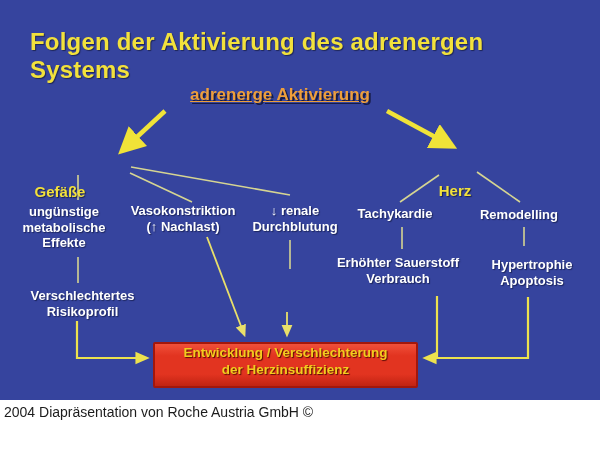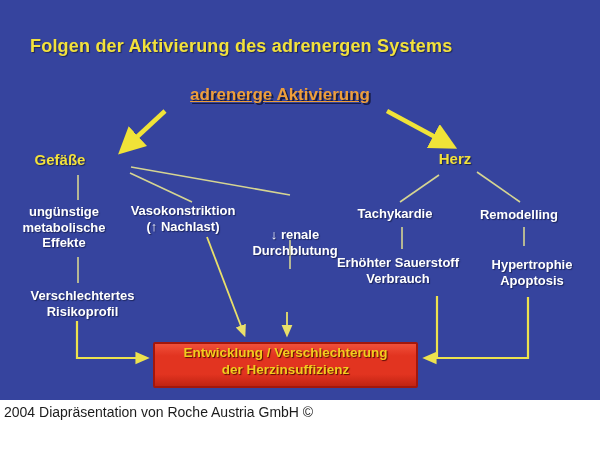--- a/index.html
+++ b/index.html
@@ -6,38 +6,39 @@
   .stage{
     position:relative;width:600px;height:461px;overflow:hidden;
     font-family:"Liberation Sans",sans-serif;background:var(--footer-bg,#ffffff);
   }
   .slide{
     position:absolute;left:0;top:0;width:600px;height:400px;
     background:var(--background-blue,#36449e);
   }
   .lines{position:absolute;left:0;top:0;width:600px;height:400px;}
   .title{
-    position:absolute;left:30px;top:36px;width:560px;
-    font-size:18px;font-weight:bold;color:var(--title-yellow,#f2e13c);
+    position:absolute;left:30px;top:28px;width:560px;
+    font-size:24px;font-weight:bold;color:var(--title-yellow,#f2e13c);
     text-shadow:1px 1px 1px rgba(0,0,0,.45);letter-spacing:.2px;
   }
   .subtitle{
     position:absolute;left:150px;top:85px;width:260px;text-align:center;
     font-size:17px;font-weight:bold;color:var(--subtitle-orange,#ee9e3a);
     text-shadow:2px 2px 0 #171c48;
     text-decoration:underline;
   }
   .node{
     position:absolute;text-align:center;white-space:pre-line;
     font-size:13px;font-weight:bold;line-height:15.5px;
     color:var(--text-white,#ffffff);text-shadow:1px 1px 1px rgba(8,12,40,.55);
   }
   .node.section{
     font-size:15px;color:var(--title-yellow,#f2e13c);
     text-shadow:1px 1px 1px rgba(0,0,0,.5);
+    margin-top:32px;
   }
   .result-box{
     position:absolute;left:153px;top:342px;width:261px;height:42px;
     background:linear-gradient(180deg,#f0503a 0%,var(--box-red,#e23420) 28%,var(--box-red,#e23420) 72%,#c02312 100%);
     border:2px solid var(--box-border-red,#a2170c);border-radius:2px;
     display:flex;align-items:flex-start;justify-content:center;
   }
   .result-box span{
     text-align:center;white-space:pre-line;font-size:13.5px;font-weight:bold;
     line-height:17px;color:var(--box-text-yellow,#f2cd1e);
@@ -118,21 +119,21 @@
     <div class="subtitle">adrenerge Aktivierung</div>
 
     <div class="node section" style="left:15px;top:152px;width:90px;">Gefäße</div>
     <div class="node section" style="left:420px;top:151px;width:70px;">Herz</div>
 
     <div class="node" style="left:13px;top:204px;width:102px;">ungünstige
 metabolische
 Effekte</div>
     <div class="node" style="left:118px;top:203px;width:130px;">Vasokonstriktion
 (↑ Nachlast)</div>
-    <div class="node" style="left:240px;top:203px;width:110px;margin-top:24px;">↓ renale
+    <div class="node" style="left:240px;top:203px;width:110px;">↓ renale
 Durchblutung</div>
     <div class="node" style="left:345px;top:206px;width:100px;">Tachykardie</div>
     <div class="node" style="left:318px;top:255px;width:160px;">Erhöhter Sauerstoff
 Verbrauch</div>
 
     <div class="node" style="left:469px;top:207px;width:100px;">Remodelling</div>
     <div class="node" style="left:478px;top:257px;width:108px;">Hypertrophie
 Apoptosis</div>
 
     <div class="node" style="left:20px;top:288px;width:125px;">Verschlechtertes

